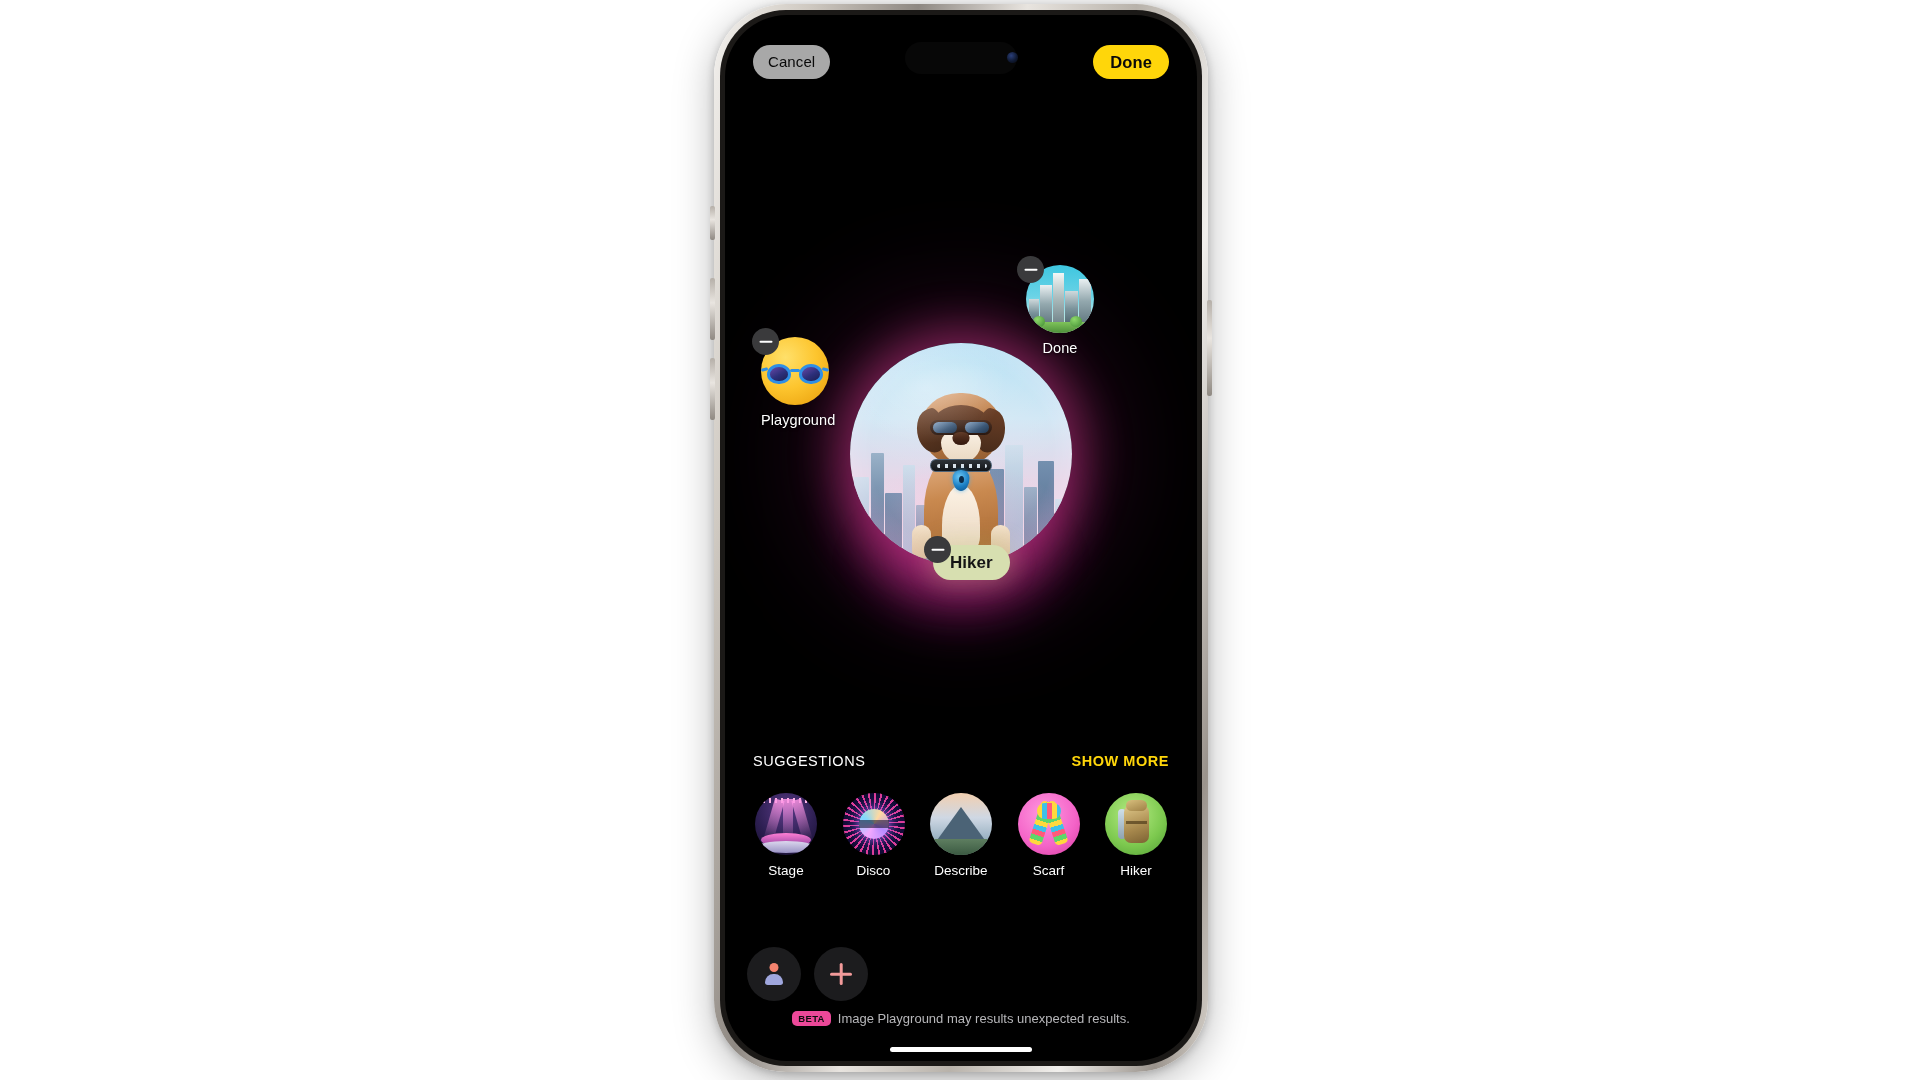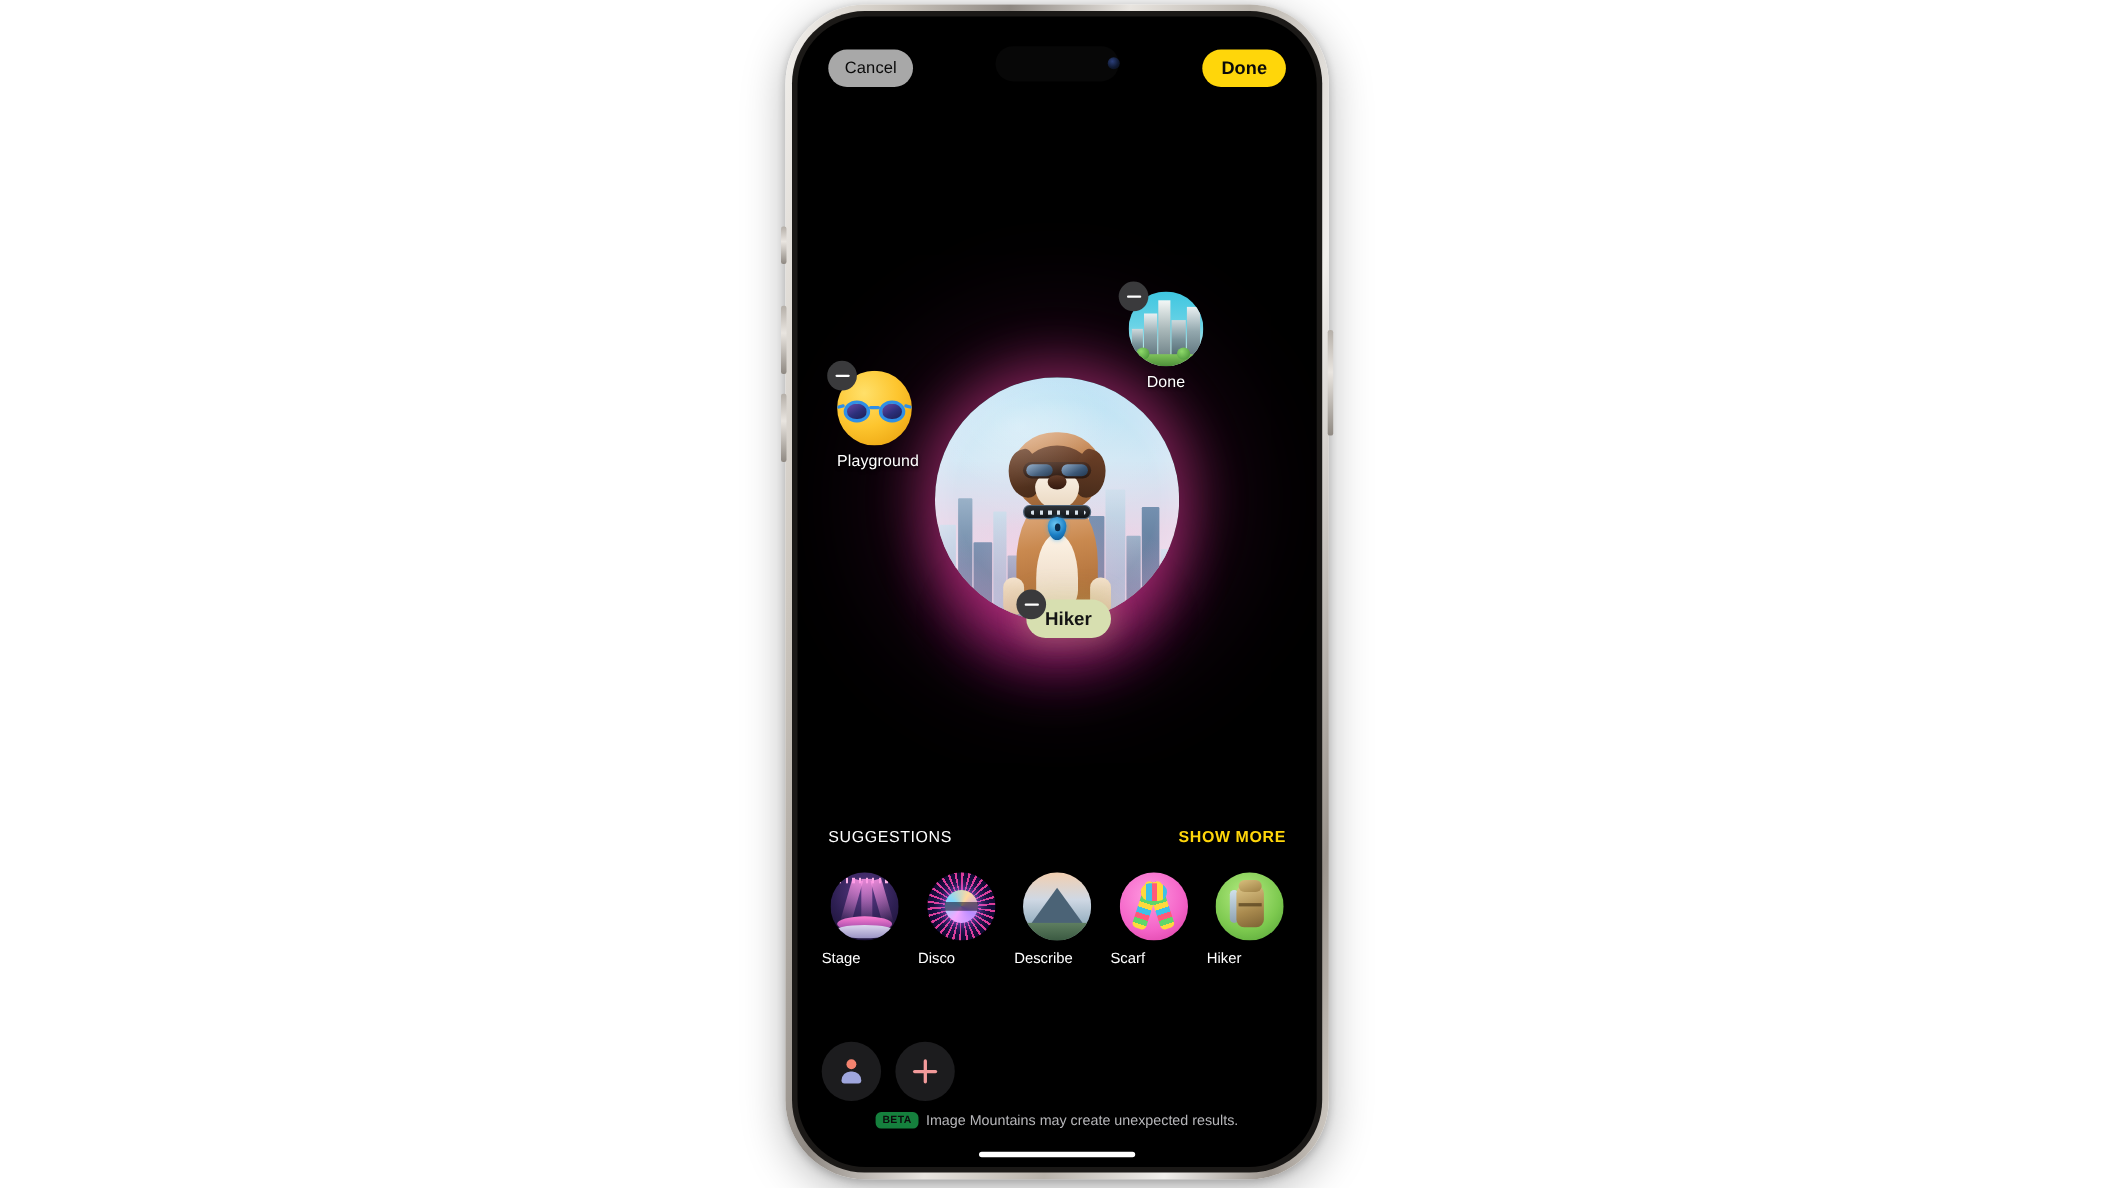--- a/index.html
+++ b/index.html
@@ -365,21 +365,21 @@
     cursor: pointer;
     font-family: "Liberation Sans", sans-serif;
   }
 
   .sug-row {
     position: absolute;
     left: 22px; right: 22px; top: 778px;
     display: flex;
     justify-content: space-between;
   }
-  .sug-item { width: 78px; cursor: pointer; text-decoration: underline; }
+  .sug-item { width: 78px; text-align: center; cursor: pointer; text-decoration: underline; }
   .sug-thumb {
     position: relative;
     width: 62px; height: 62px;
     margin: 0 auto;
     border-radius: 50%;
     overflow: hidden;
   }
   .sug-label {
     margin-top: 8px;
     color: #ffffff;
@@ -492,21 +492,21 @@
 
   .disclaimer {
     position: absolute;
     left: 0; right: 0; top: 996px;
     display: flex;
     align-items: center;
     justify-content: center;
     gap: 7px;
   }
   .beta-badge {
-    background: #15803d;
+    background: #ec4899;
     color: #0c0c0c;
     font-size: 9.5px;
     font-weight: 700;
     letter-spacing: .35px;
     padding: 2px 6px 1.5px;
     border-radius: 5px;
     font-family: "Liberation Sans", sans-serif;
   }
   .disclaimer-text {
     color: #b7b7ba;
@@ -688,21 +688,21 @@
           <span class="person-head"></span>
         </button>
 
         <button class="round-btn">
           <span class="plus-glyph"></span>
         </button>
       </div>
 
       <div class="disclaimer">
         <span class="beta-badge">BETA</span>
-        <span class="disclaimer-text">Image Mountains may create unexpected results.</span>
+        <span class="disclaimer-text">Image Playground may results unexpected results.</span>
       </div>
 
       <div class="home-indicator"></div>
 
     </div>
   </div>
 
   <div class="btn-hw btn-silent"></div>
   <div class="btn-hw btn-vup"></div>
   <div class="btn-hw btn-vdown"></div>

